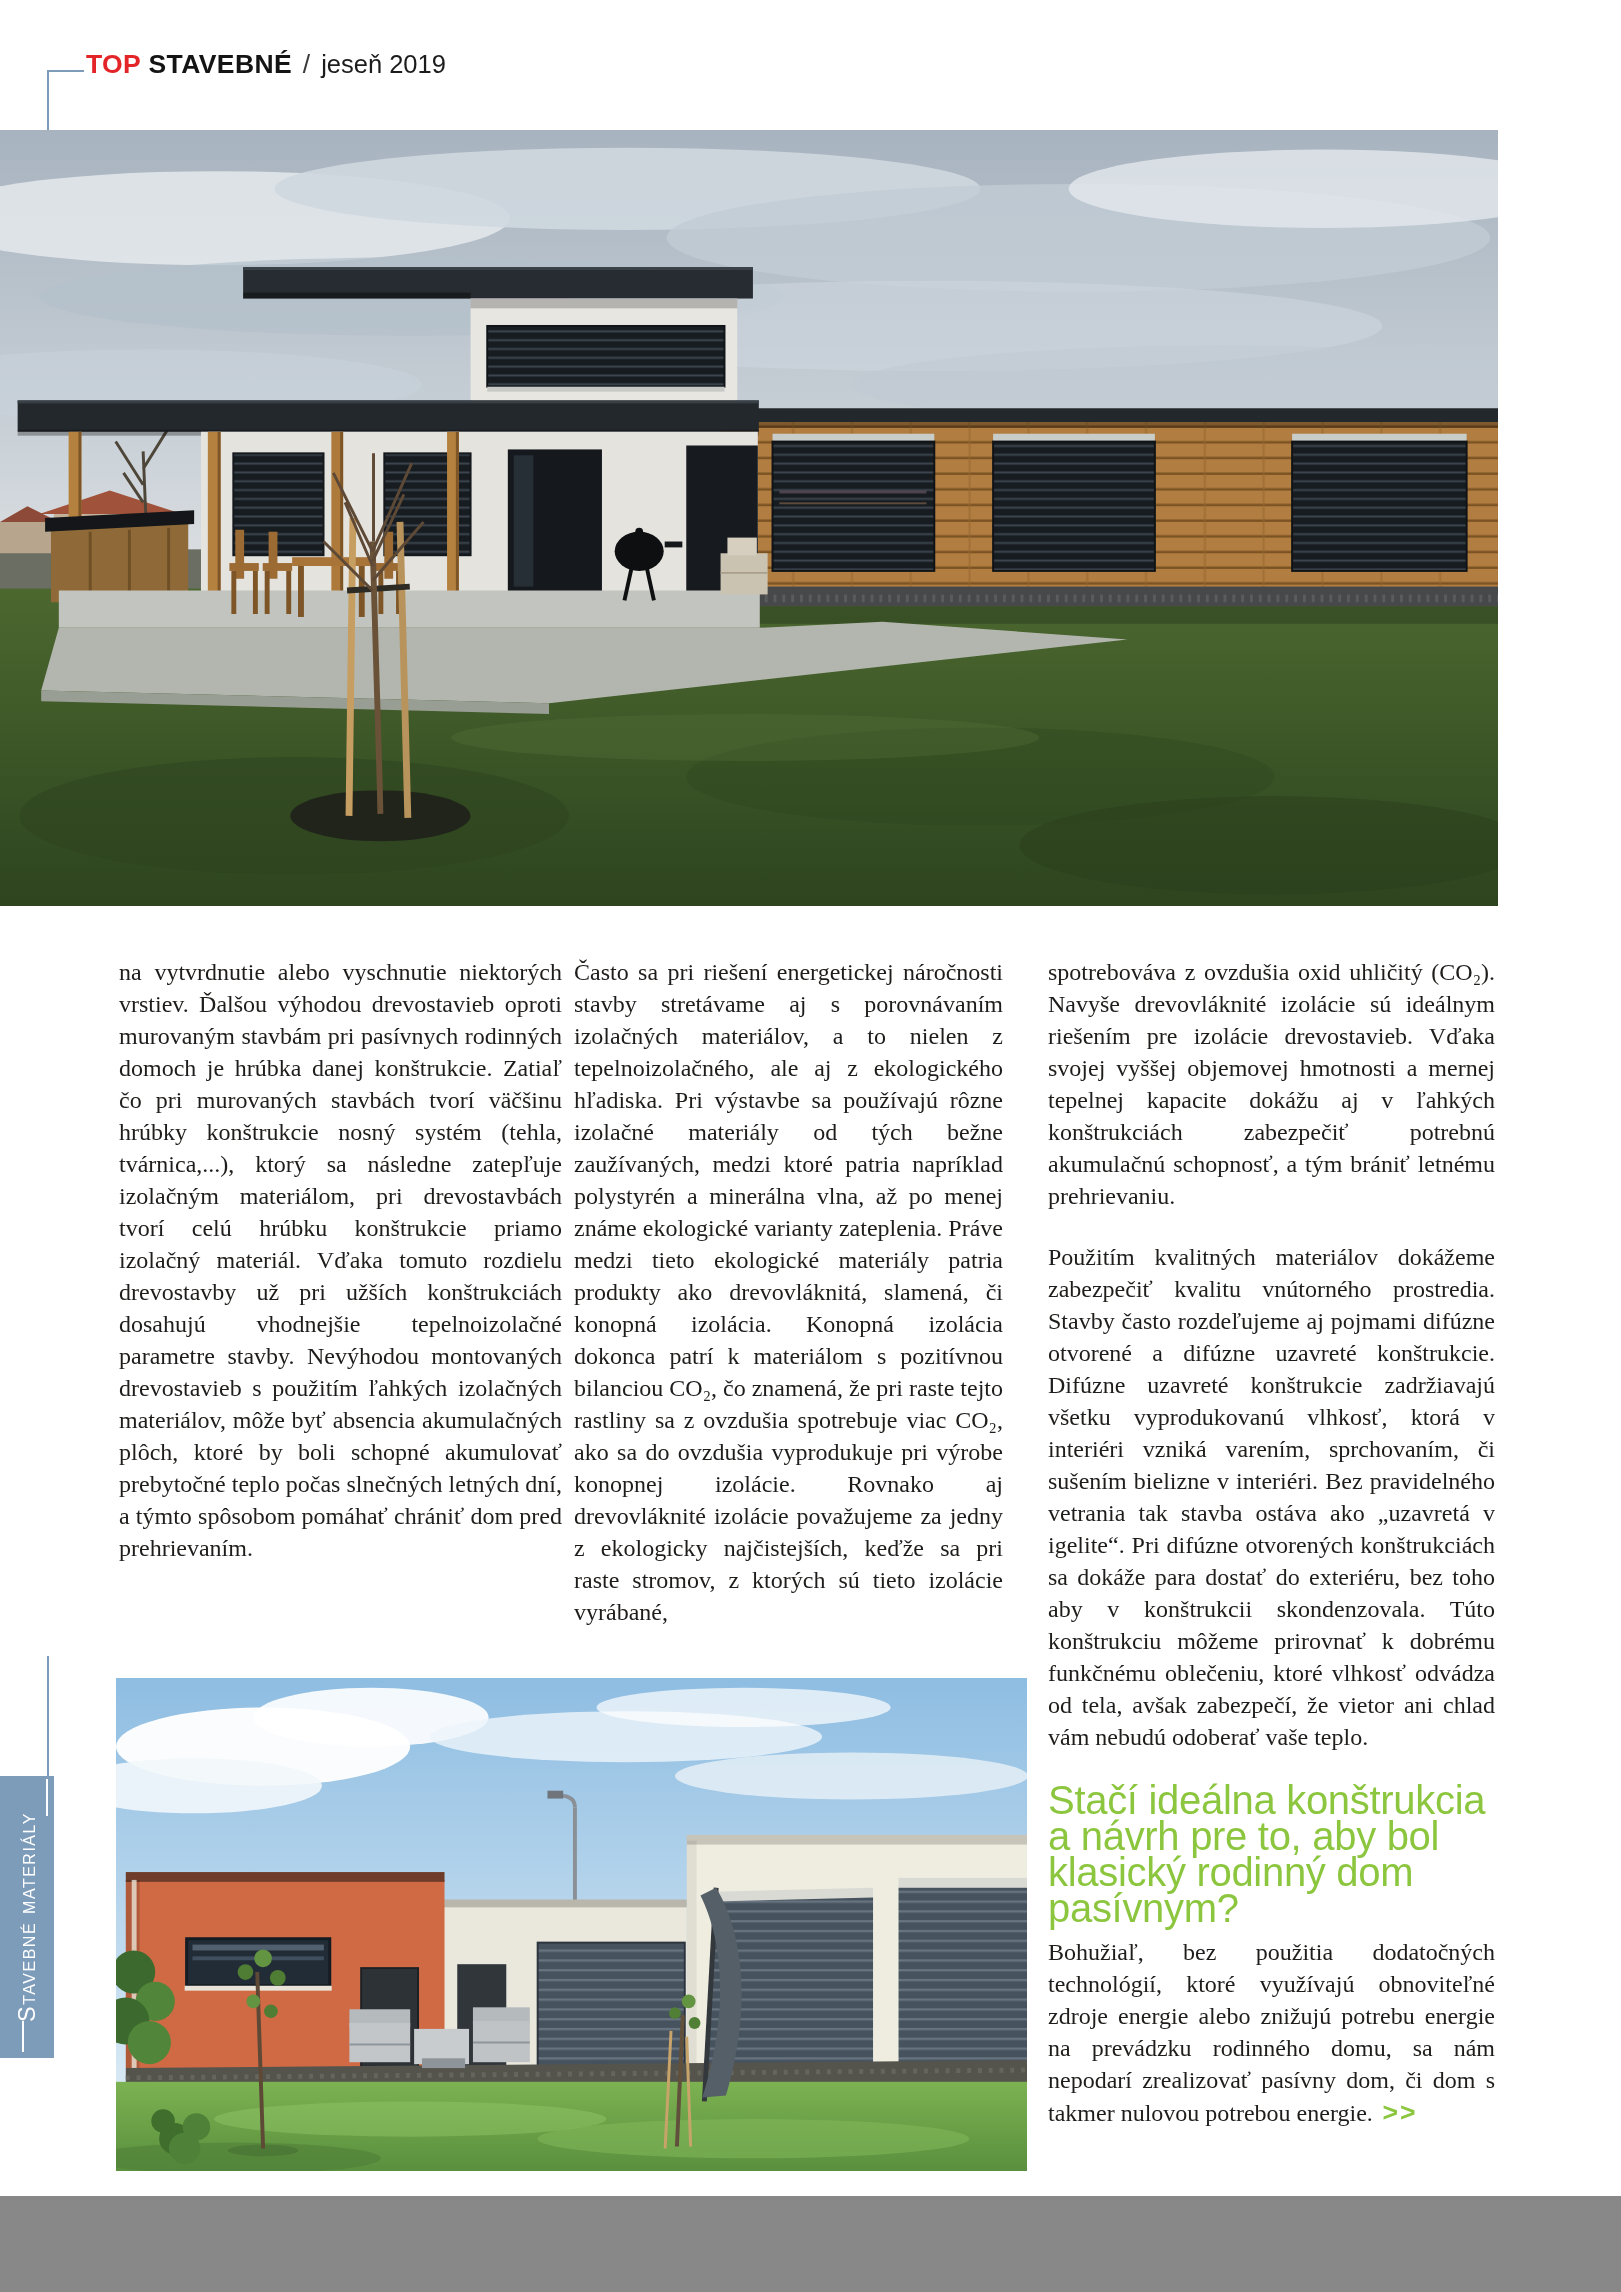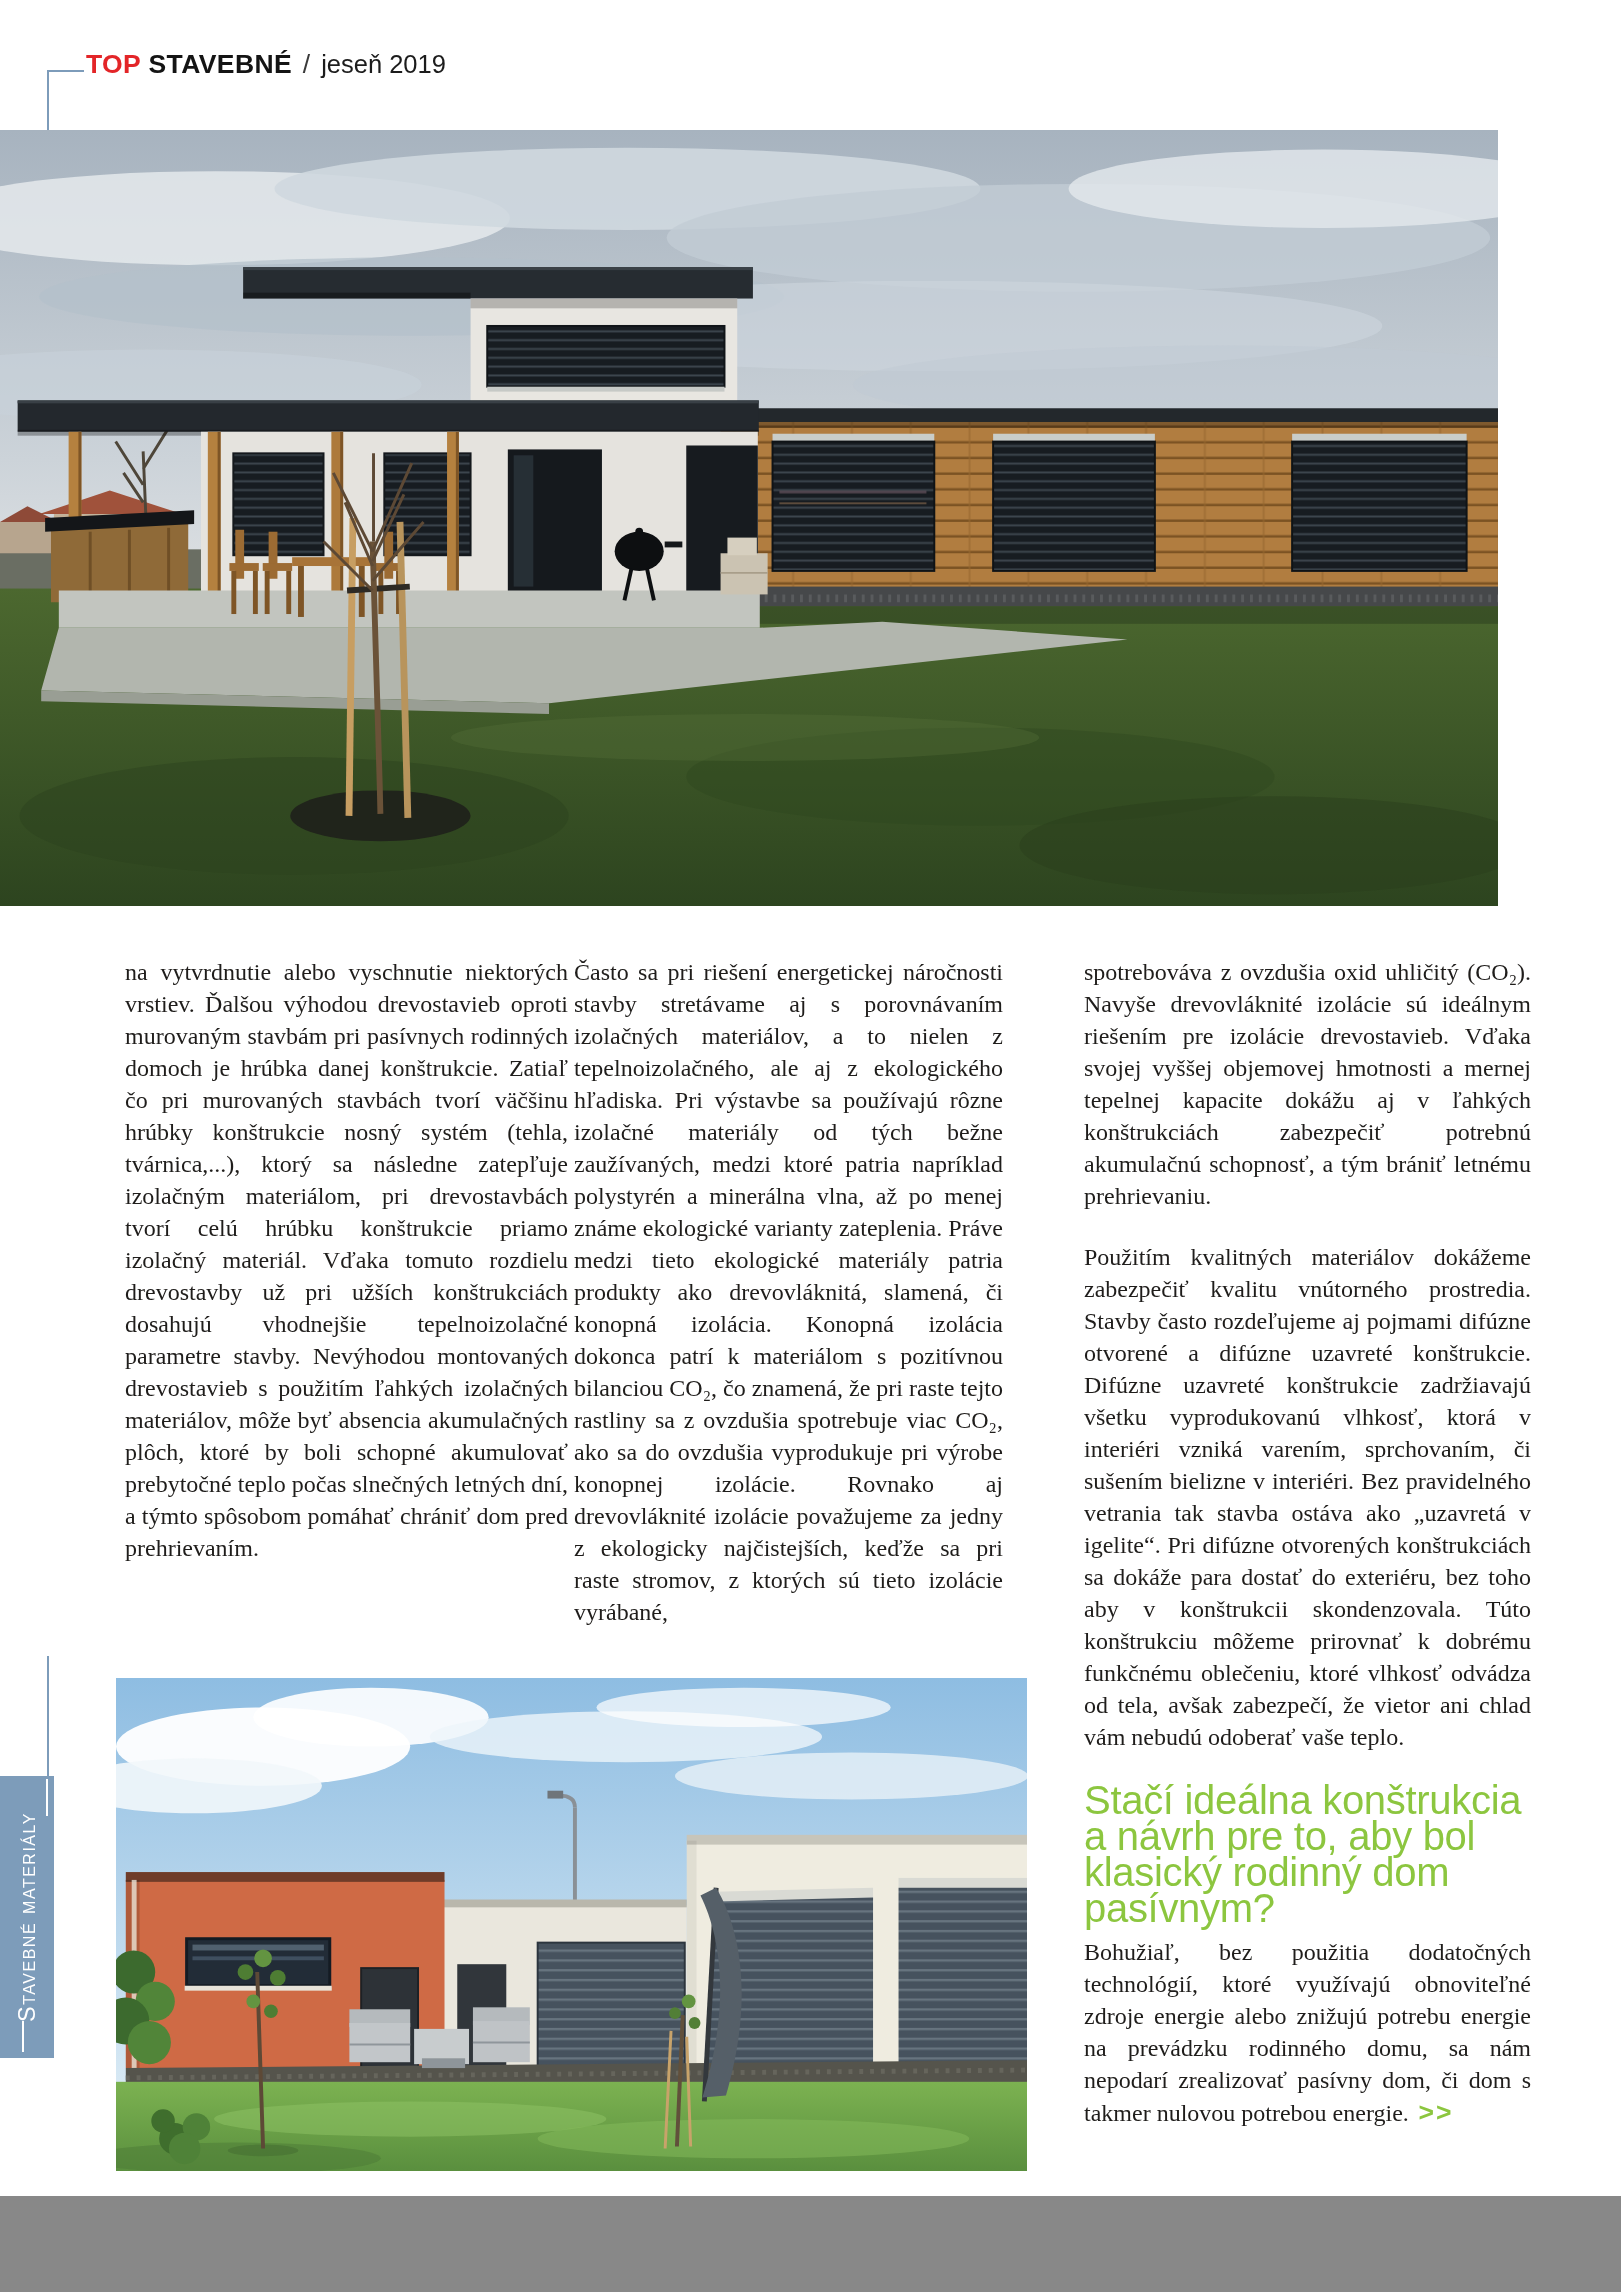--- a/index.html
+++ b/index.html
@@ -21,23 +21,23 @@
 
   
   .hero{position:absolute;left:0;top:130px;width:1498px;height:776px;}
   .inline-photo{position:absolute;left:116px;top:1678px;width:911px;height:493px;}
   .hero svg,.inline-photo svg{display:block;width:100%;height:100%;}
 
   
   .col{position:absolute;top:956px;font-size:24px;line-height:32px;text-align:justify;
        hyphens:auto;-webkit-hyphens:auto;}
   .col p{margin:0 0 29px;}
-  .col-1{left:125px;width:443px;}
+  .col-1{left:119px;width:443px;}
   .col-2{left:574px;width:429px;}
-  .col-3{left:1084px;width:447px;}
+  .col-3{left:1048px;width:447px;}
   .subhead{font-family:"Liberation Sans","DejaVu Sans",sans-serif;font-size:40px;line-height:36px;
            font-weight:400;color:var(--accent-green);text-align:left;letter-spacing:-0.3px;
            margin:3.9px 0 9.8px;}
   .more{font-family:"Liberation Sans","DejaVu Sans",sans-serif;color:var(--accent-green);
         font-weight:700;font-size:26.5px;letter-spacing:2px;margin-left:9.8px;white-space:nowrap;}
 
   
   .sidebar-line{position:absolute;left:47px;top:1656px;width:2px;height:120px;background:var(--sidebar-blue);}
   .sidebar-tab{position:absolute;left:0;top:1776px;width:54px;height:282px;background:var(--sidebar-blue);}
   .sidebar-label{position:absolute;left:50%;top:50%;transform:translate(-50%,-50%) rotate(180deg);

